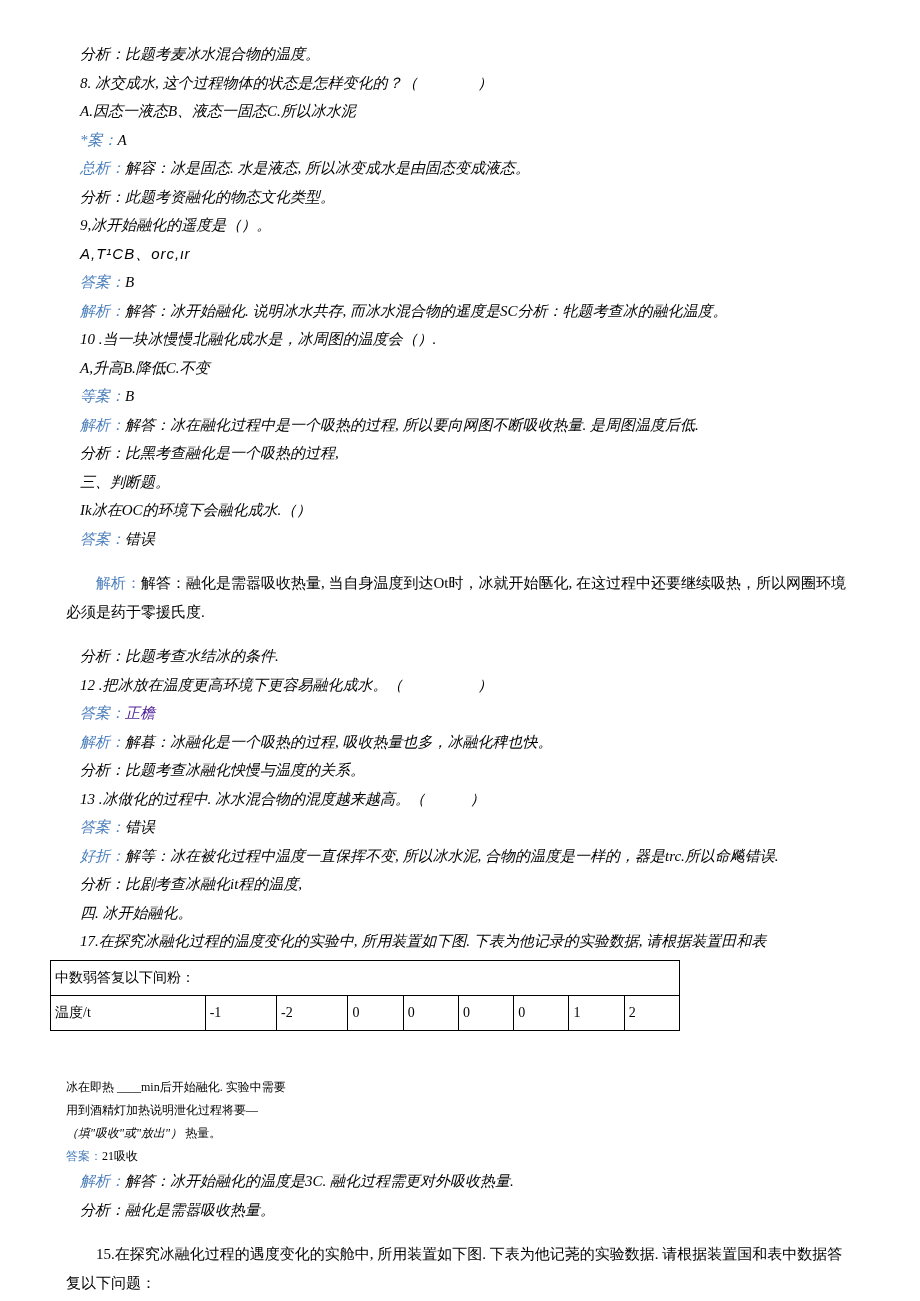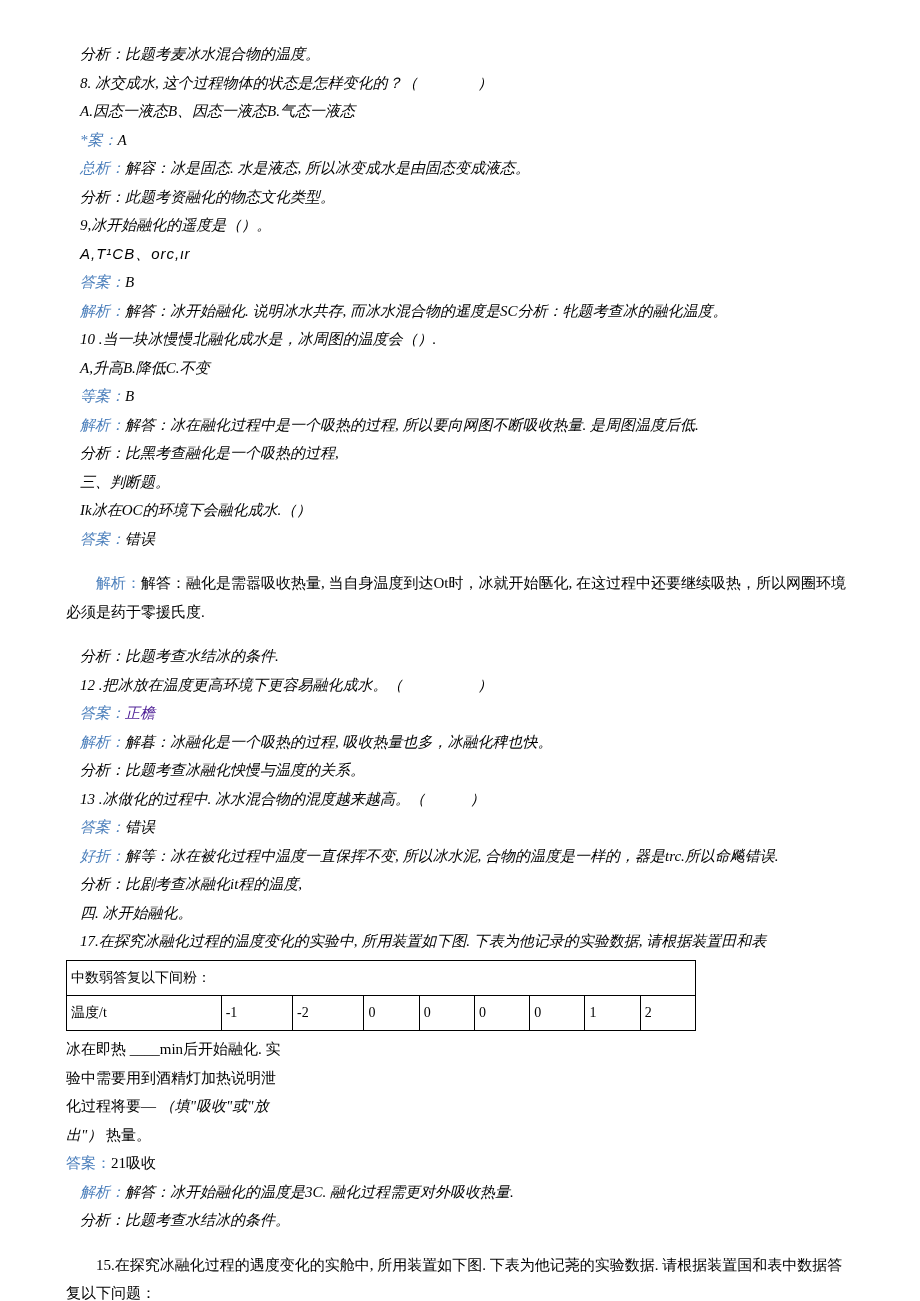--- a/index.html
+++ b/index.html
@@ -25,59 +25,60 @@
   .blue {
     color: #4a7ebb;
   }
   .special {
     font-family: Arial, sans-serif;
     letter-spacing: 1px;
   }
   table {
     border-collapse: collapse;
     width: 100%;
-    margin: 4px 16px;
+    margin: 4px 0;
   }
   td {
     border: 1px solid #000;
     padding: 6px 4px;
     vertical-align: top;
     font-size: 14px;
     line-height: 1.6;
   }
   .data-table {
     width: 630px;
     float: left;
   }
   .side-text {
     width: 220px;
     float: left;
     padding-left: 16px;
-    font-size: 15px;
+    font-size: 12px;
     line-height: 1.9;
+    margin-top: 41px;
   }
   .clearfix::after {
     content: "";
     display: block;
     clear: both;
   }
   .header-row td {
     height: 40px;
   }
   .norm-cell {
     width: 60px;
   }
 </style>
 </head>
 <body>
 
 <p class="para">分析：比题考麦冰水混合物的温度。</p>
 
 <p class="para">8. 冰交成水, 这个过程物体的状态是怎样变化的？（　　　　）</p>
-<p class="para">A.因态一液态B、因态一液态B.气态一液态</p>
+<p class="para">A.因态一液态B、液态一固态C.所以冰水泥</p>
 <p class="para"><span class="blue">*案：</span><span>A</span></p>
 <p class="para"><span class="blue">总析：</span><span>解容：冰是固态. 水是液态, 所以冰变成水是由固态变成液态。</span></p>
 <p class="para">分析：此题考资融化的物态文化类型。</p>
 
 <p class="para">9,冰开始融化的遥度是（）。</p>
 <p class="para special">A,T¹CB、orc,ιr</p>
 <p class="para blue"><span>答案：</span><span style="color:#000">B</span></p>
 <p class="para"><span class="blue">解析：</span><span>解答：冰开始融化. 说明冰水共存, 而冰水混合物的暹度是SC分析：牝题考查冰的融化温度。</span></p>
 
 <p class="para">10 .当一块冰慢慢北融化成水是，冰周图的温度会（）.</p>
@@ -128,15 +129,15 @@
     </table>
   <div class="side-text">
     <span>冰在即热 ____min后开始融化. 实验中需要用到酒精灯加热说明泄化过程将要—</span>
     <span style="font-style:italic">（填"吸收"或"放出"）</span>
     <span>热量。</span><br>
     <span class="blue">答案：</span><span>21吸收</span>
   </div>
 </div>
 
 <p class="para"><span class="blue">解析：</span><span>解答：冰开始融化的温度是3C. 融化过程需更对外吸收热量.</span></p>
-<p class="para">分析：比题考查水结冰的条件。</p>
+<p class="para">分析：融化是需嚣吸收热量。</p>
 
 <p class="no-indent" style="text-indent:2em">15.在探究冰融化过程的遇度变化的实舱中, 所用装置如下图. 下表为他记荛的实验数据. 请根据装置国和表中数据答复以下问题：</p>
 
 </body></html>

